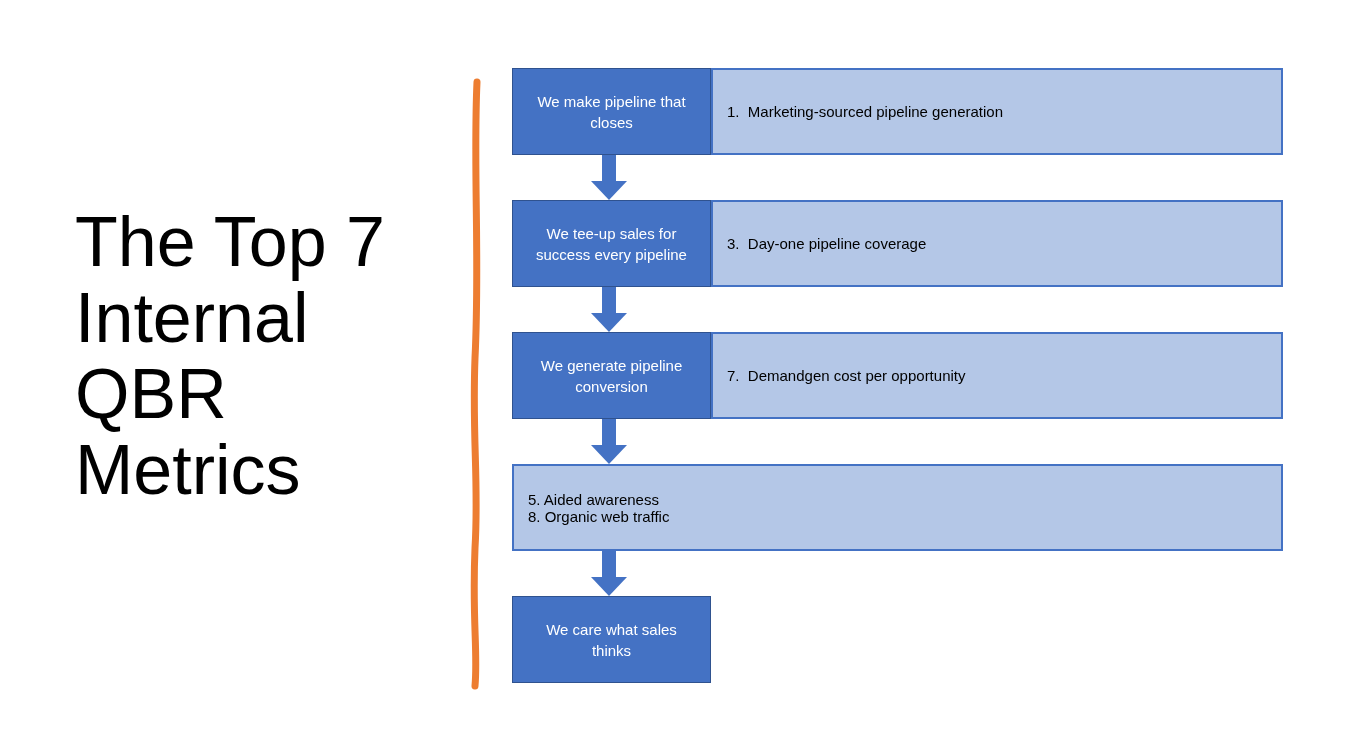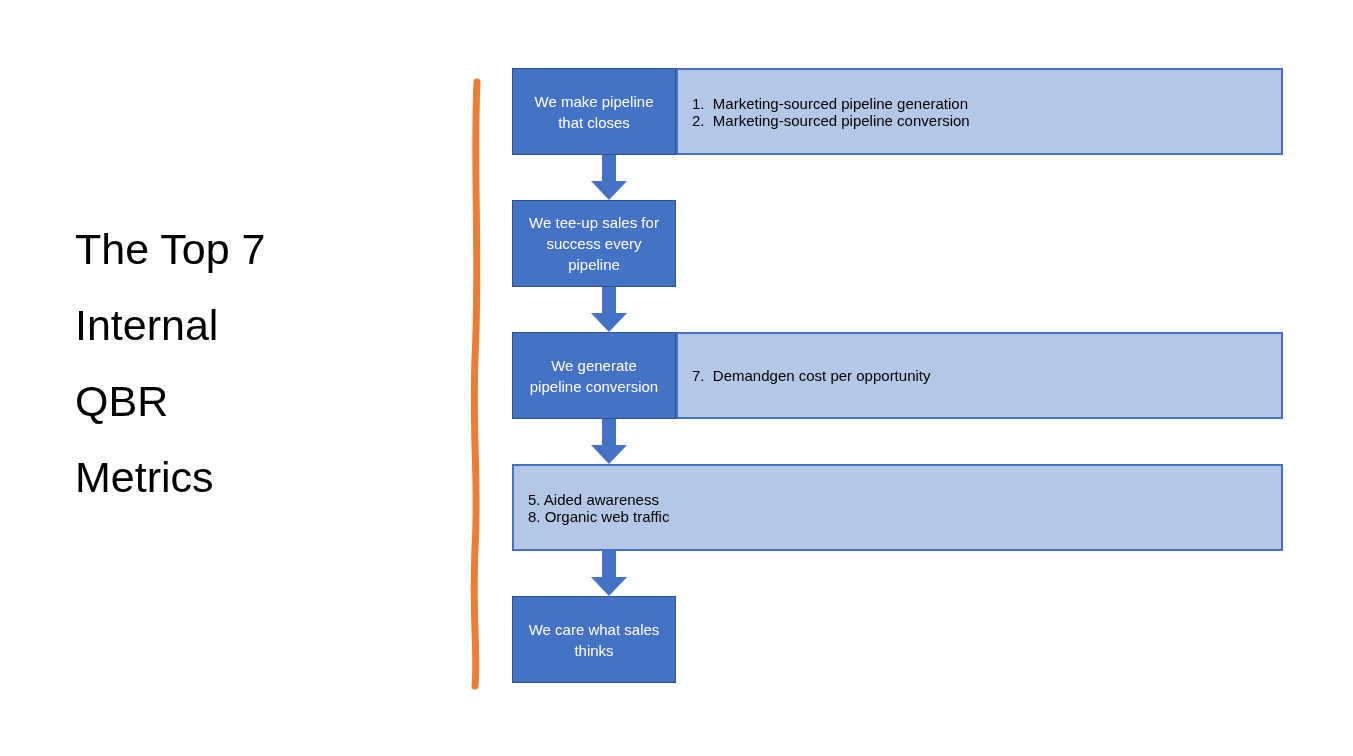--- a/index.html
+++ b/index.html
@@ -13,24 +13,24 @@
     width: 1353px;
     height: 756px;
     background: #ffffff;
     overflow: hidden;
   }
 
   
   .title {
     position: absolute;
     left: 75px;
-    top: 211px;
+    top: 204px;
     width: 380px;
     color: #000000;
-    font-size: 43px;
+    font-size: 70px;
     line-height: 76px;
     font-weight: 100;
     letter-spacing: 0px;
   }
   .title-line { white-space: nowrap; }
 
   
   .accent-line {
     position: absolute;
     left: 466px;
@@ -45,21 +45,21 @@
     left: 512px;
     top: 68px;
     width: 771px;
   }
   .flow-row {
     display: flex;
     height: 87px;
   }
   .label-box {
     box-sizing: border-box;
-    width: 164px;
+    width: 199px;
     background: #4472C4;
     border: 1px solid #2F528F;
     color: #ffffff;
     font-size: 15px;
     line-height: 21px;
     display: flex;
     align-items: center;
     justify-content: center;
     text-align: center;
     padding: 6px 14px;
@@ -121,31 +121,33 @@
   </svg>
 
   <div class="flow">
 
     <div class="flow-row">
       <div class="label-box">
         <span>We make pipeline that closes</span>
       </div>
       <div class="metric-box">
         <div class="metric-item">1.  Marketing-sourced pipeline generation</div>
-        <div class="metric-item">2.  Marketing-sourced pipeline conversion</div>
       </div>
     </div>
 
     <div class="arrow-gap">
       <div class="arrow"></div>
     </div>
 
     <div class="flow-row">
       <div class="label-box">
         <span>We tee-up sales for success every pipeline</span>
+      </div>
+      <div class="metric-box">
+        <div class="metric-item">3.  Day-one pipeline coverage</div>
       </div>
     </div>
 
     <div class="arrow-gap">
       <div class="arrow"></div>
     </div>
 
     <div class="flow-row">
       <div class="label-box">
         <span>We generate pipeline conversion</span>

